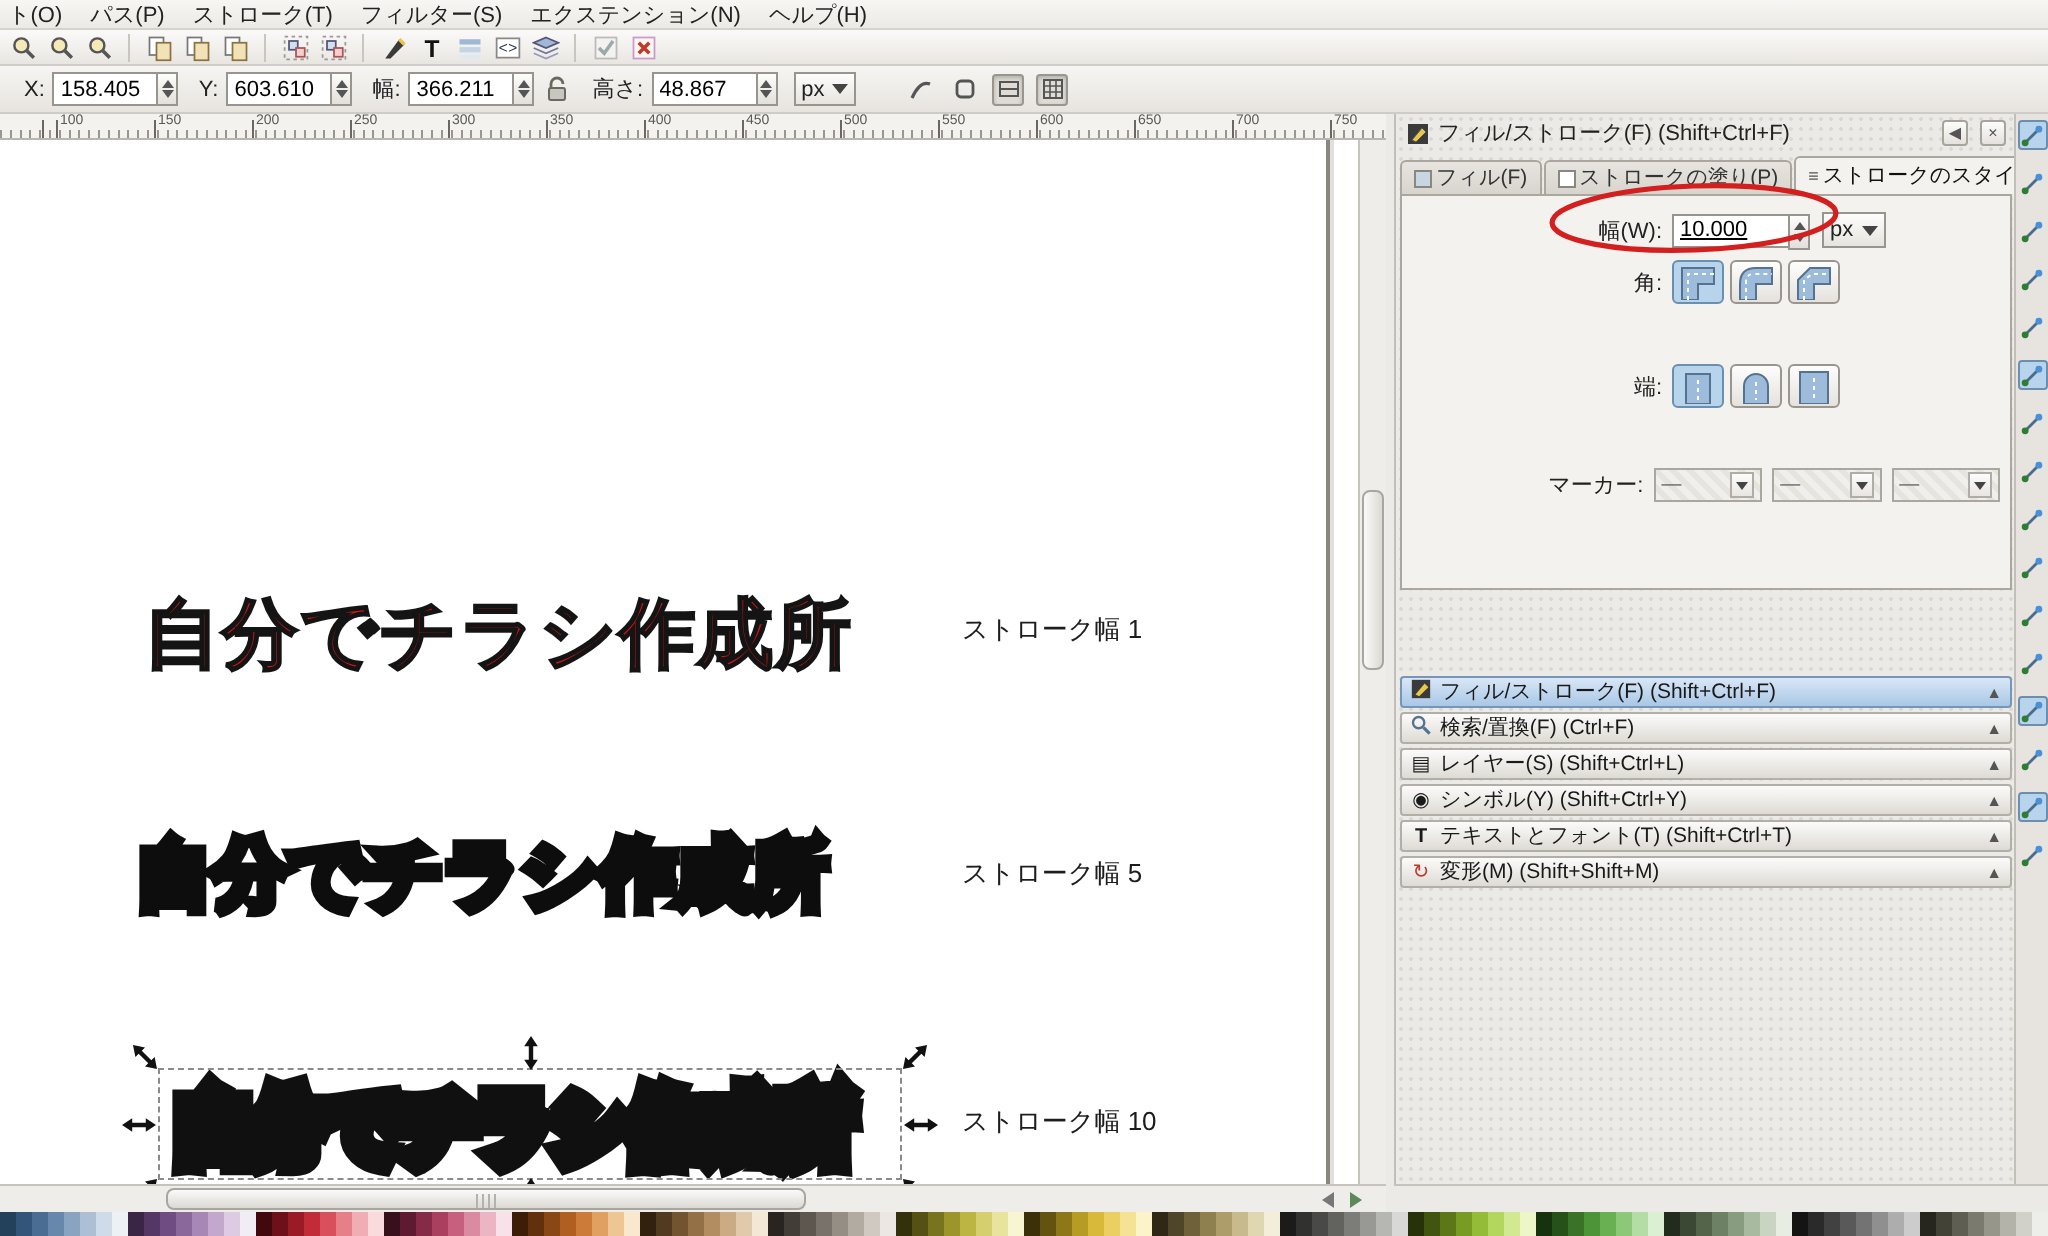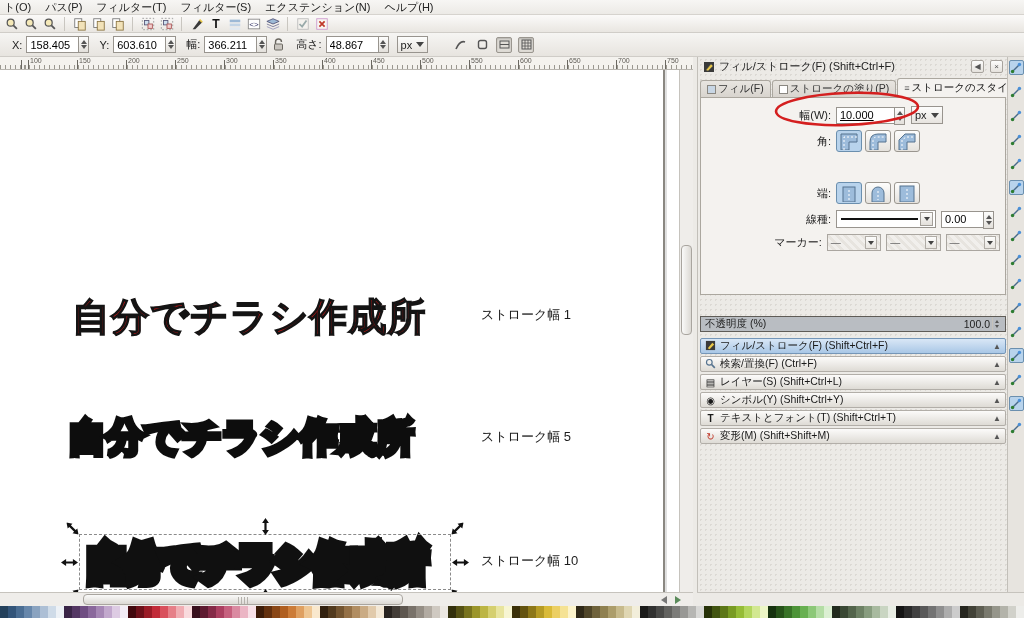--- a/index.html
+++ b/index.html
@@ -145,21 +145,21 @@
   .right-filler { position:absolute; left:697px; top:592px; width:327px; height:14px; background:#eceae6; border-top:1px solid #c6c3bd;}
   .palette { position:absolute; left:0; top:606px; width:1024px; height:12px; display:flex; background:#222; }
   .swatch { width:8px; height:12px; }
 </style>
 </head>
 <body>
 
 <div class="menu-bar">
   <span class="menu-item">ト(O)</span>
   <span class="menu-item">パス(P)</span>
-  <span class="menu-item">フィルター(T)</span>
+  <span class="menu-item">ストローク(T)</span>
   <span class="menu-item">フィルター(S)</span>
   <span class="menu-item">エクステンション(N)</span>
   <span class="menu-item">ヘルプ(H)</span>
 </div>
 
 <div class="cmd-bar" id="cmd-bar">
     <span class="tbtn">
       <svg width="14" height="14" viewBox="0 0 16 16">
         <circle cx="6.5" cy="6.5" r="4" fill="#f5e9b8" stroke="#555" stroke-width="1.4"></circle>
         <line x1="9.6" y1="9.6" x2="13.6" y2="13.6" stroke="#555" stroke-width="2"></line>
@@ -497,36 +497,20 @@
           </svg>
         </span>
       <span class="jcbtn">
         <svg width="20" height="18" viewBox="0 0 20 18">
             <rect x="3" y="2" width="14" height="16" fill="#9dbcdb" stroke="#55738f"></rect>
             <line x1="10" y1="5" x2="10" y2="16" stroke="#fff" stroke-dasharray="2 2"></line>
           </svg>
         </span>
     </div>
 
-    <div class="frow" style="top:112px;">
-      <span class="flabel">線種:</span>
-      <span class="dash-combo">
-        <span class="line"></span>
-        <span class="dd">
-            <span class="arr"></span>
-          </span>
-      </span>
-      <span class="fld" style="margin-left:5px;">
-        <input class="sinput" style="width: 42px; border-right: none;" value="0.00">
-        <span class="spin" style="height:18px;">
-            <b class="up"></b>
-            <b class="dn"></b>
-          </span>
-      </span>
-    </div>
 
     <div class="frow" style="top:136px;">
       <span class="flabel">マーカー:</span>
       <span class="marker-combo">
         <span>—</span>
         <span class="dd">
             <span class="arr"></span>
           </span>
       </span>
       <span class="marker-combo">
@@ -537,28 +521,20 @@
       </span>
       <span class="marker-combo">
         <span>—</span>
         <span class="dd">
             <span class="arr"></span>
           </span>
       </span>
     </div>
   </div>
 
-  <div class="stat-row opacity" style="top:259px;">
-    <span>不透明度 (%)</span>
-    <span class="val">100.0</span>
-    <span class="mini-spin">
-        <i class="u"></i>
-        <i class="d"></i>
-      </span>
-  </div>
 
   <div class="dock-bar active" style="top:281px;">
     <span class="dicon"><svg width="11" height="11" viewBox="0 0 12 12">
           <rect x="1" y="1" width="10" height="10" fill="#3a3a3a"></rect>
           <path d="M3 9 L8 3 L10 5 L5 10 Z" fill="#e8c84a"></path>
         </svg></span>
     <span>フィル/ストローク(F) (Shift+Ctrl+F)</span>
     <span class="exp">▲</span>
   </div>
   <div class="dock-bar" style="top:299px;">

